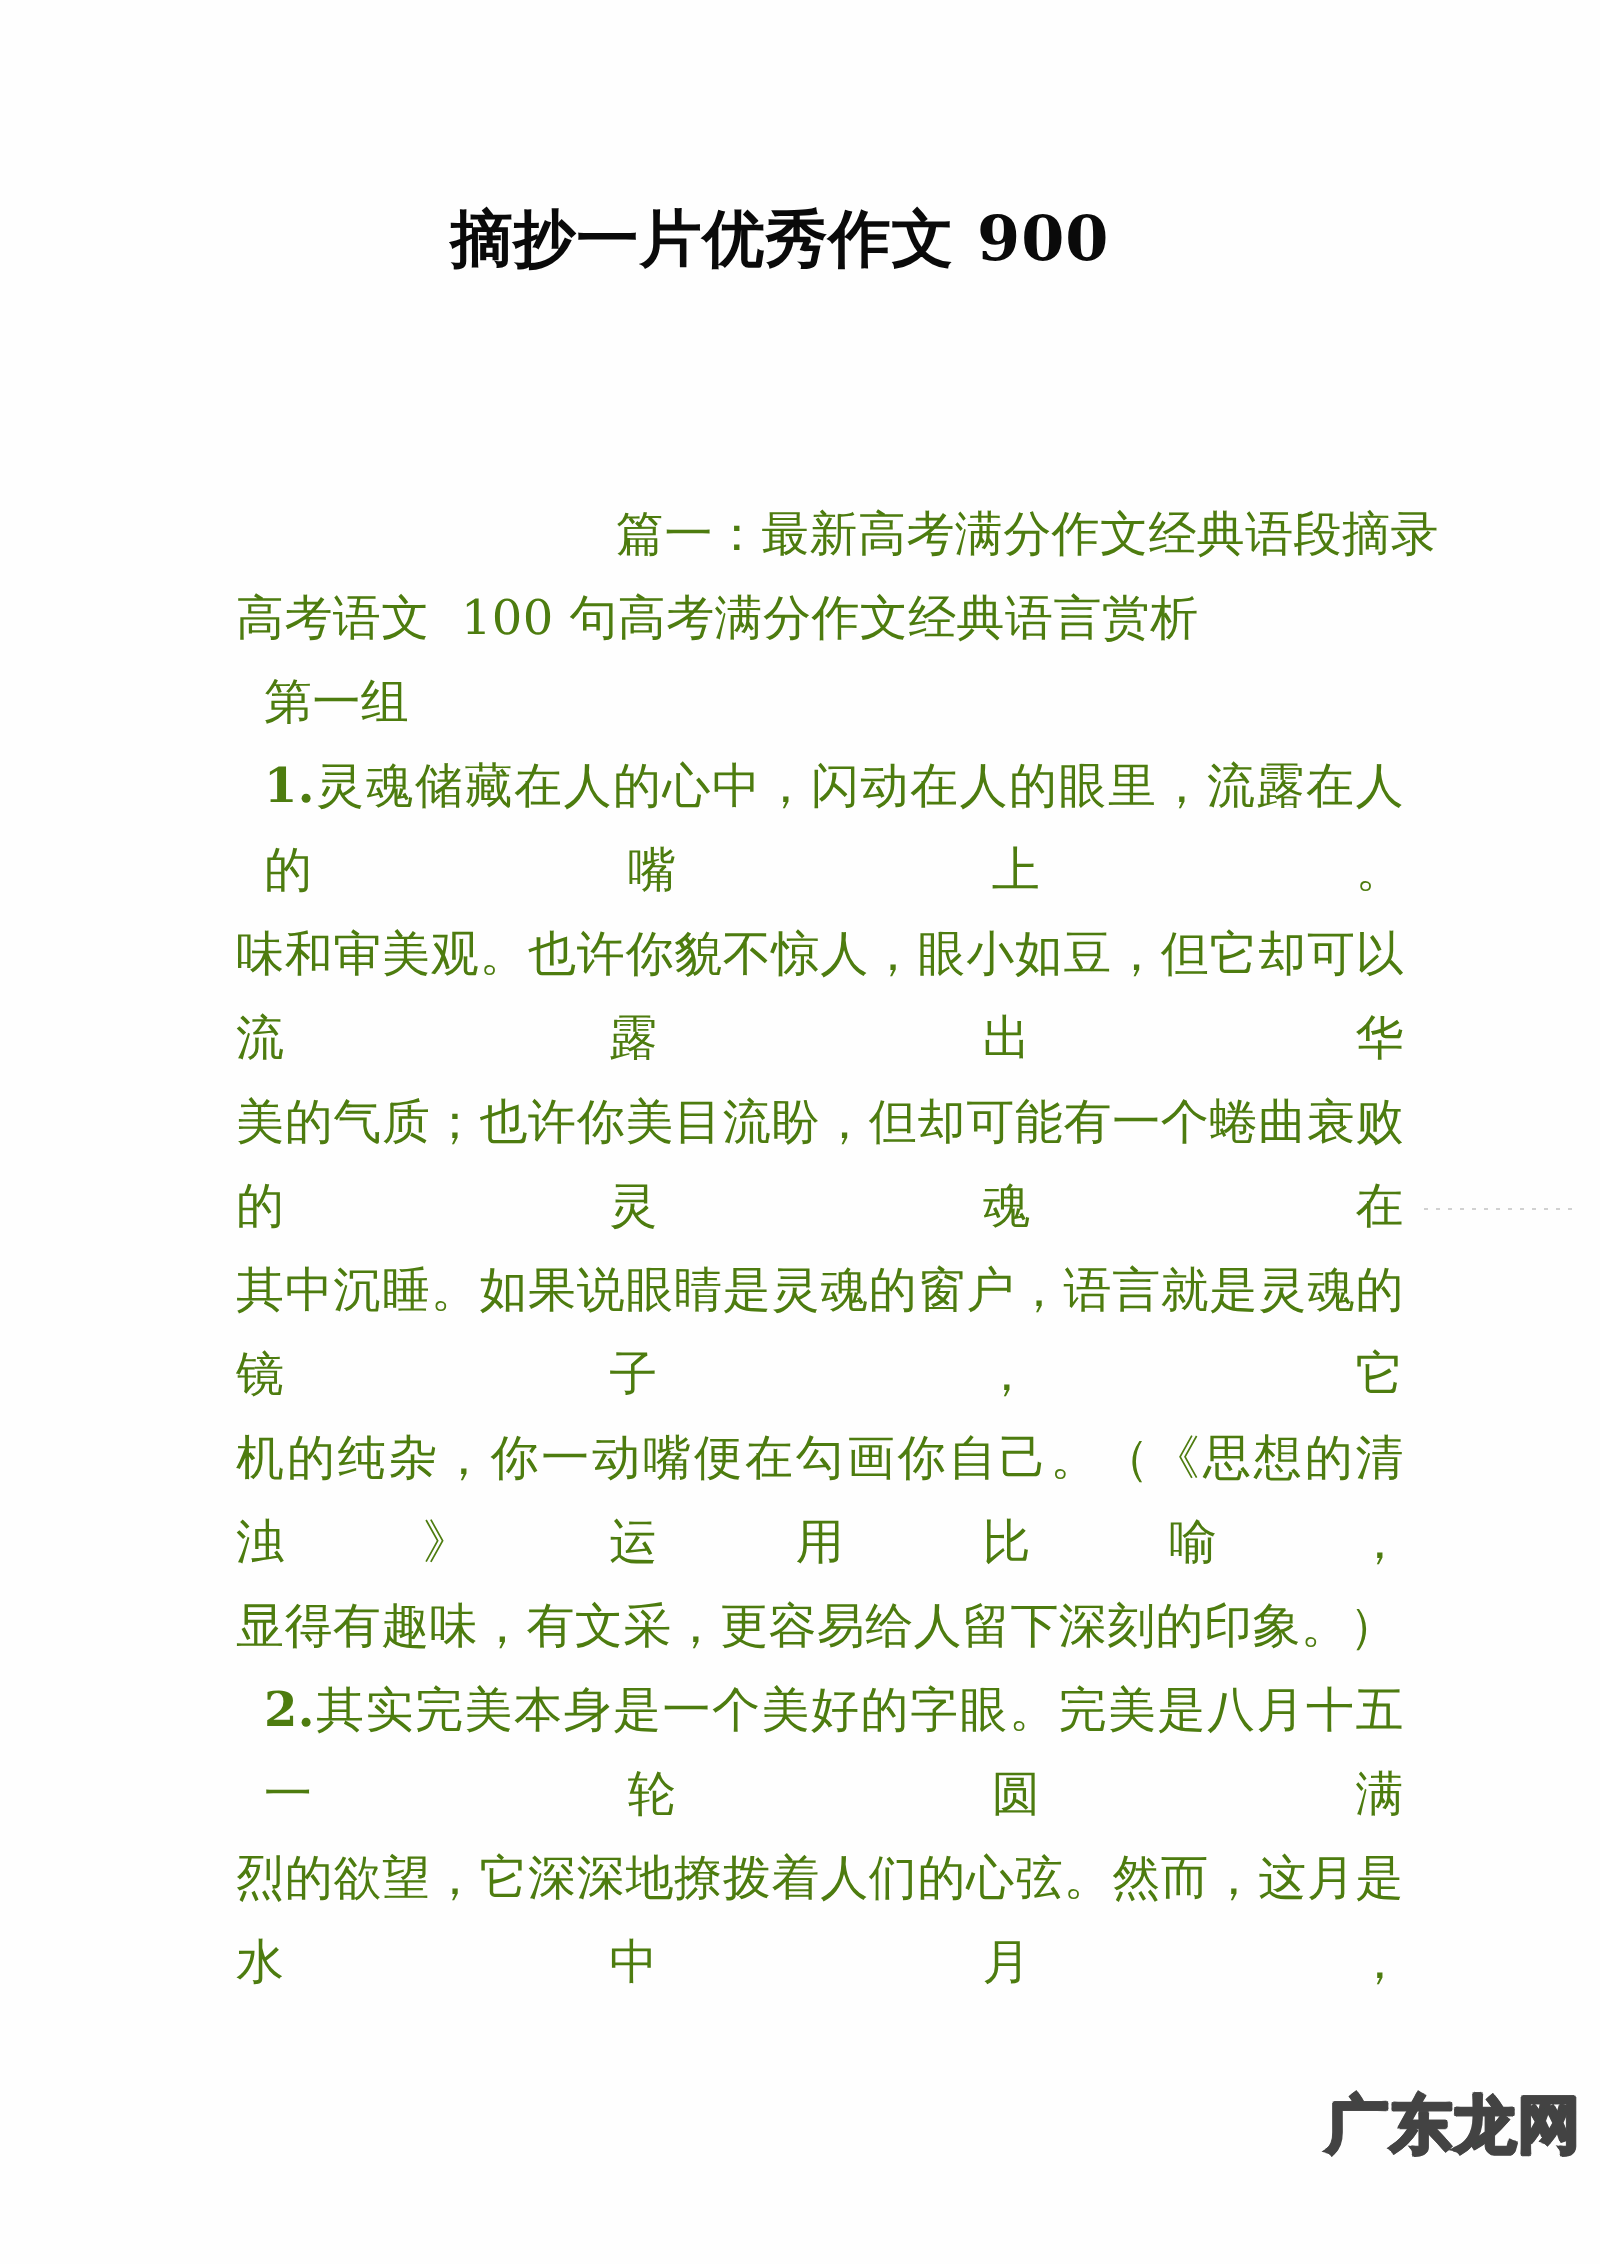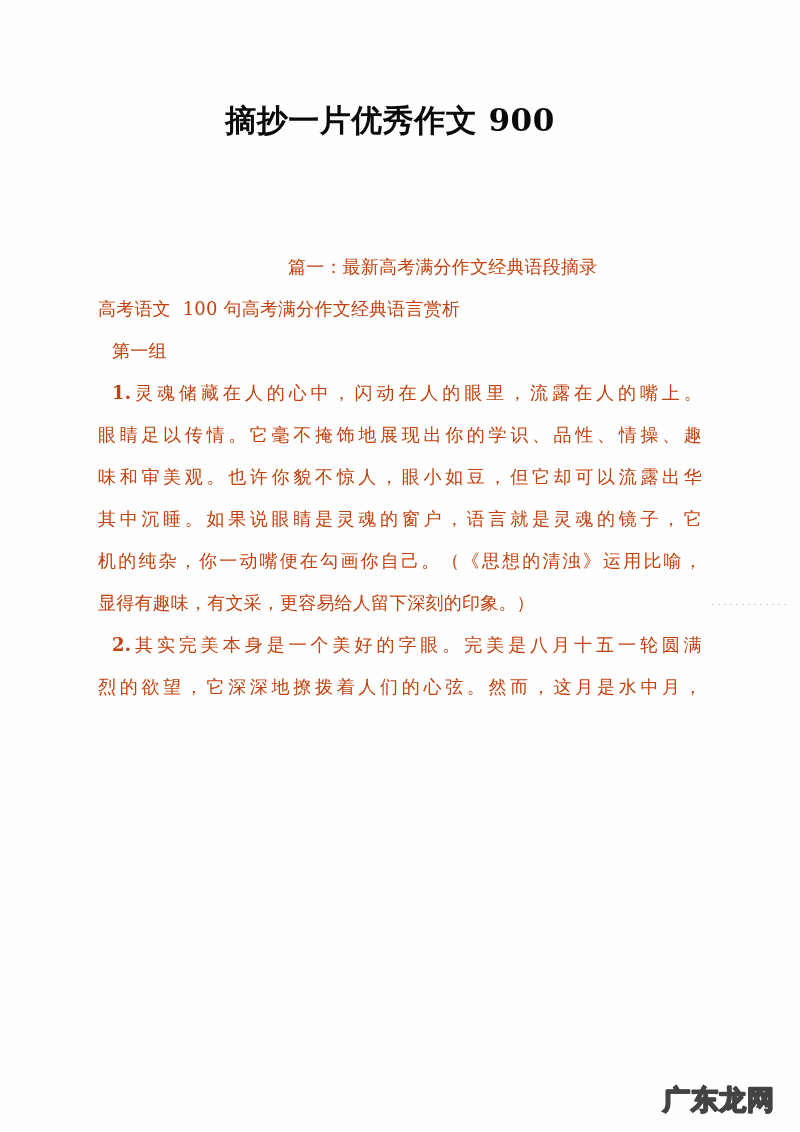--- a/index.html
+++ b/index.html
@@ -40,25 +40,26 @@
 
   
   .body-block {
     position: absolute;
     top: 246px;
     left: 98px;
     width: 604px;
   }
 
   .line {
-    font-size: 18px;
+    font-size: 24px;
     line-height: 42px;
-    color: #c2410c;
+    color: #4d7c0f;
     white-space: pre;
     letter-spacing: 0.2px;
+    margin-left: 20px;
   }
 
   
   .line.sub-head {
     padding-left: 190px;
     font-weight: 500;
   }
 
   
   .line.sub-title {
@@ -101,24 +102,24 @@
     background-image: linear-gradient(to right,
         #c9c9c9 0 2px, transparent 2px 6px);
     background-size: 6px 1px;
     background-repeat: repeat-x;
     opacity: 0.85;
   }
 
   
   .watermark {
     position: absolute;
-    top: 1085px;
+    top: 1048px;
     left: 663px;
     font-family: "DejaVu Sans", "Liberation Sans", sans-serif;
-    font-size: 27px;
+    font-size: 31px;
     font-weight: 700;
     letter-spacing: 1px;
     line-height: 30px;
     color: #14532d;
     -webkit-text-stroke: 1.4px #3a3a3a;
     text-shadow:
       -1px  0   0 #4a4a4a,
        1px  0   0 #4a4a4a,
        0   -1px 0 #4a4a4a,
        0    1px 0 #4a4a4a;
@@ -137,22 +138,22 @@
 
     <div class="line sub-head no-justify">篇一：最新高考满分作文经典语段摘录</div>
 
     <div class="line sub-title no-justify">高考语文  100 句高考满分作文经典语言赏析</div>
 
     <div class="line group-label no-justify">第一组</div>
 
     <div id="paragraph-list">
         <div>
           <div class="line para-start justify"><span class="num">1.</span><span>灵魂储藏在人的心中，闪动在人的眼里，流露在人的嘴上。</span></div>
-          <div class="line justify"><span>眼睛足以传情。它毫不掩饰地展现出你的学识、品性、情操、趣</span></div>
           <div class="line justify"><span>味和审美观。也许你貌不惊人，眼小如豆，但它却可以流露出华</span></div>
+          <div class="line justify"><span>美的气质；也许你美目流盼，但却可能有一个蜷曲衰败的灵魂在</span></div>
           <div class="line justify"><span>其中沉睡。如果说眼睛是灵魂的窗户，语言就是灵魂的镜子，它</span></div>
           <div class="line justify"><span>机的纯杂，你一动嘴便在勾画你自己。（《思想的清浊》运用比喻，</span></div>
           <div class="line no-justify"><span>显得有趣味，有文采，更容易给人留下深刻的印象。）</span></div>
         </div>
         <div>
           <div class="line para-start justify"><span class="num">2.</span><span>其实完美本身是一个美好的字眼。完美是八月十五一轮圆满</span></div>
           <div class="line justify"><span>烈的欲望，它深深地撩拨着人们的心弦。然而，这月是水中月，</span></div>
         </div>
       </div>
 

